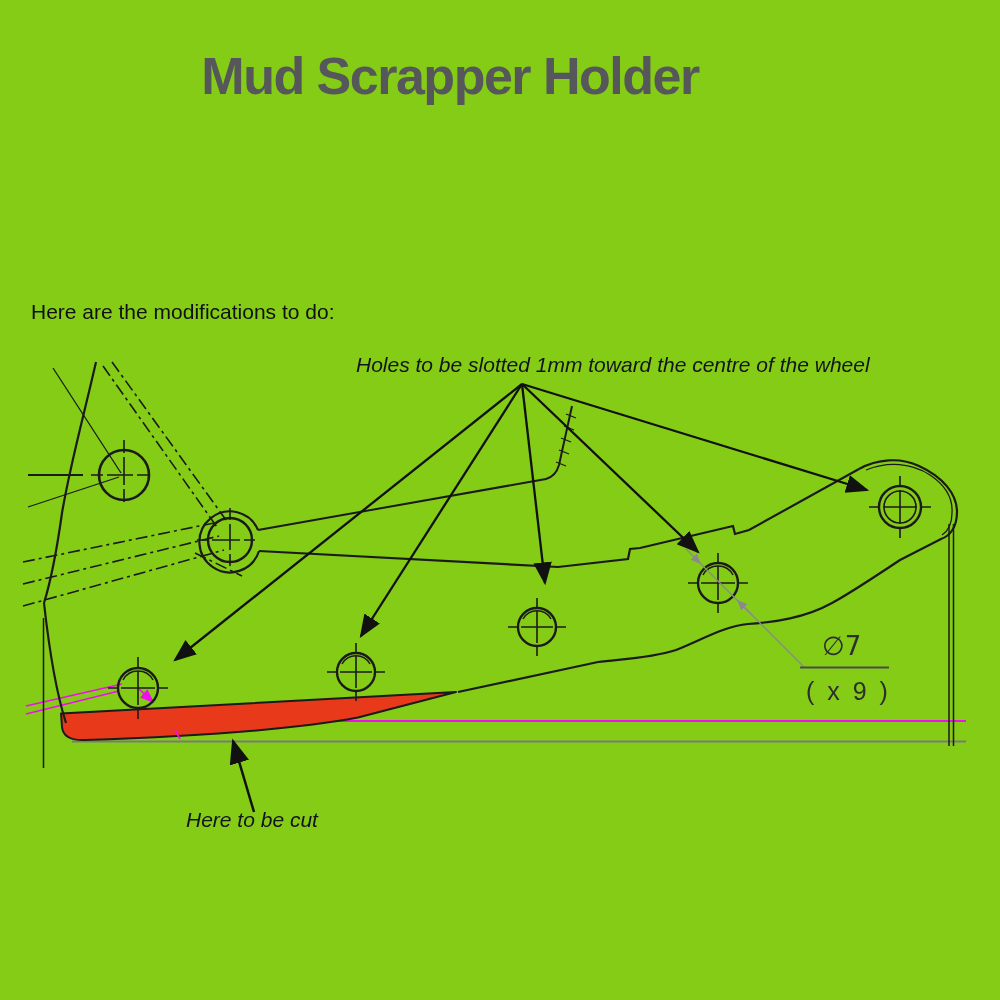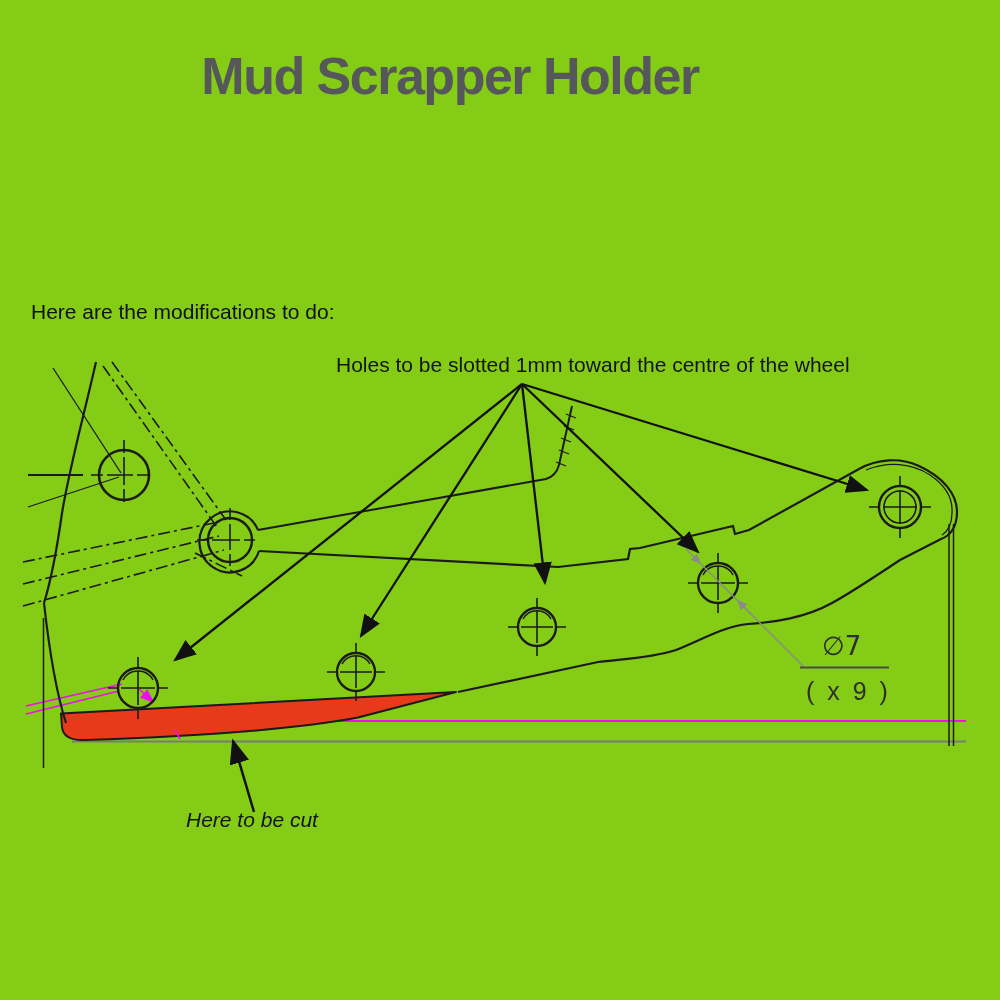--- a/index.html
+++ b/index.html
@@ -3,21 +3,21 @@
 <meta charset="utf-8">
 <style>
   html,body{margin:0;padding:0;background:#ffffff;}
   #stage{position:relative;width:1000px;height:1000px;background:#84cc16;overflow:hidden;
          font-family:"Liberation Sans",sans-serif;}
   #drawing{position:absolute;left:0;top:0;}
   .abs{position:absolute;white-space:nowrap;}
   #title{left:0;top:46px;width:900px;text-align:center;font-size:52px;font-weight:700;
          letter-spacing:-1.5px;color:#56575b;}
   #intro{left:20px;top:300px;font-size:21px;color:#101014;margin-left:11px;}
-  #holes-note{left:336px;top:353px;font-size:21px;color:#14141c;}
+  #holes-note{left:356px;top:353px;font-size:21px;font-style:italic;color:#14141c;}
   #area-note{left:186px;top:808px;font-size:21px;font-style:italic;color:#14141c;}
   #dim-d{left:822px;top:631px;font-size:26px;color:#2e2e2e;font-family:"DejaVu Sans",sans-serif;}
   #dim-n{left:806px;top:677px;font-size:25px;color:#2e2e2e;letter-spacing:3px;}
 </style>
 </head>
 <body>
 
 <div id="stage">
 
   <svg id="drawing" width="1000" height="1000" viewBox="0 0 1000 1000">

